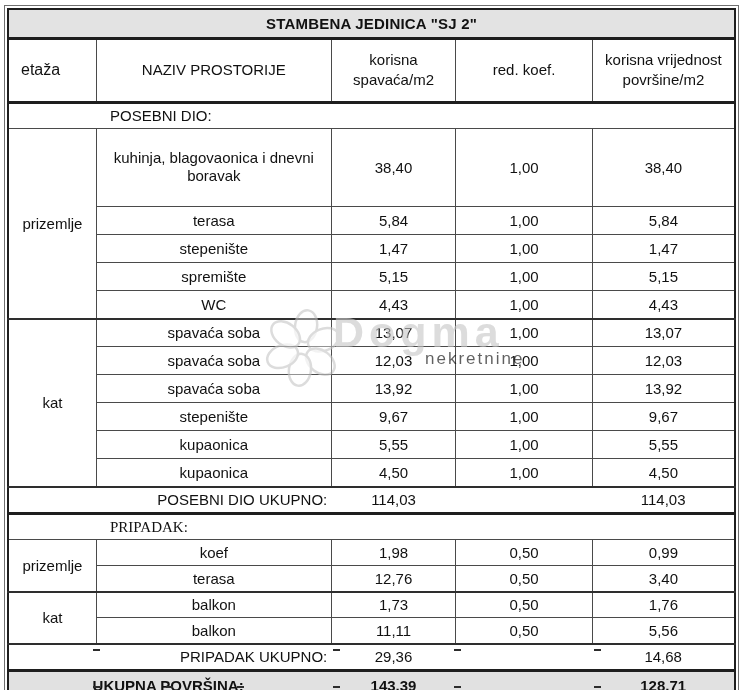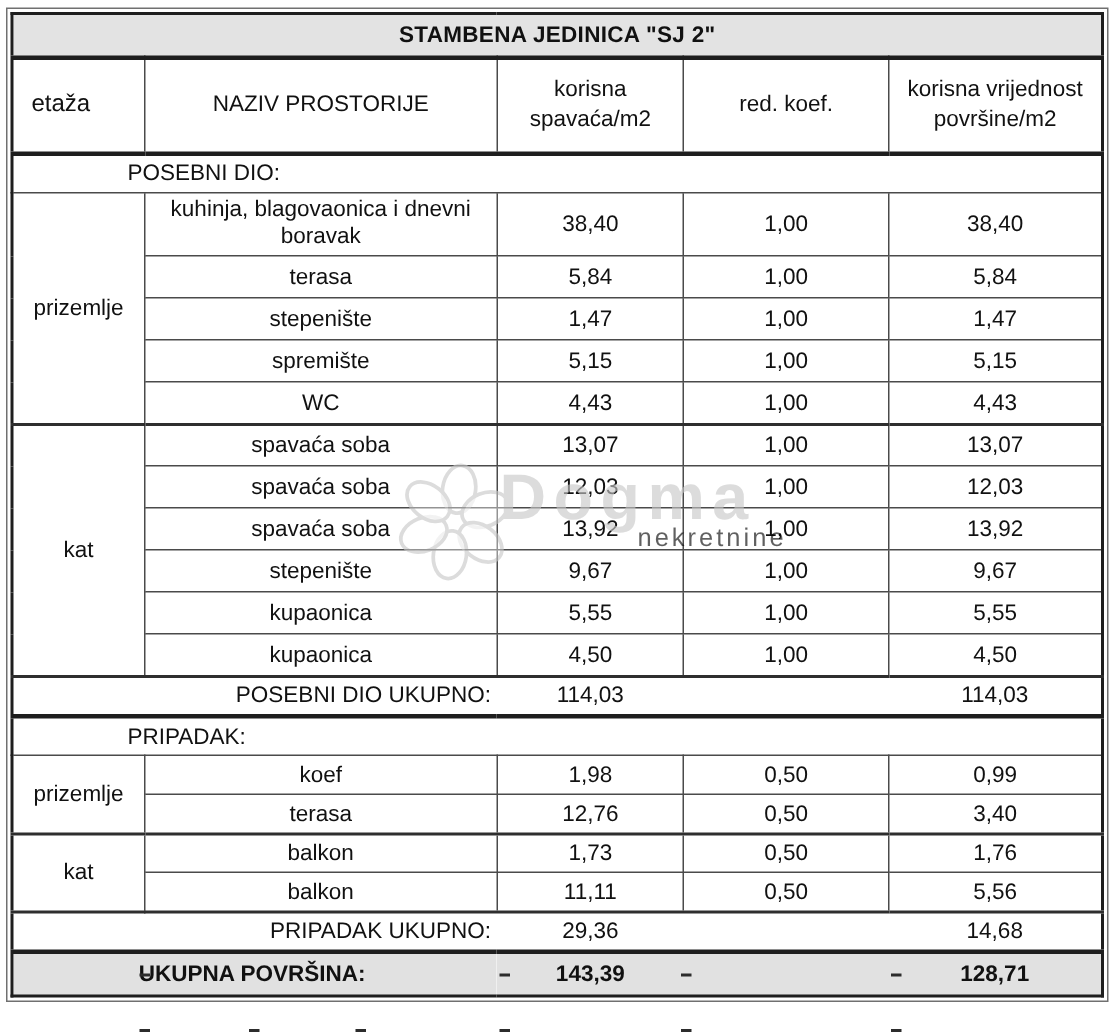--- a/index.html
+++ b/index.html
@@ -60,26 +60,26 @@
   }
   th.etaza-head {
     text-align: left;
     padding-left: 12px;
     font-size: 16px;
     margin-left: 13px;
   }
   tr.label-row td {
     height: 26px;
     text-align: left;
-    padding-left: 76px;
-  }
-  tr.sep-top td { border-top: 3px solid #1e1e1e; }
+    padding-left: 101px;
+  }
+  tr.sep-top td { border-top: 3px solid #1e1e1e; font-family: Liberation Serif, serif; }
   td.floor-cell { font-size: 15px; margin-top: 15px; }
   tbody td { height: 28px; }
-  td.tall-cell { height: 42px; line-height: 1.25; padding: 2px 10px; }
+  td.tall-cell { height: 42px; line-height: 1.25; padding: 20px 10px; }
   tr.short-row td { height: 26px; }
   tr.group-top td { border-top: 2px solid #2e2e2e; }
   tr.total-row td {
     border-top: 2px solid #2e2e2e;
     border-left: none;
     border-right: none;
     height: 27px;
   }
   td.total-label {
     text-align: right;

